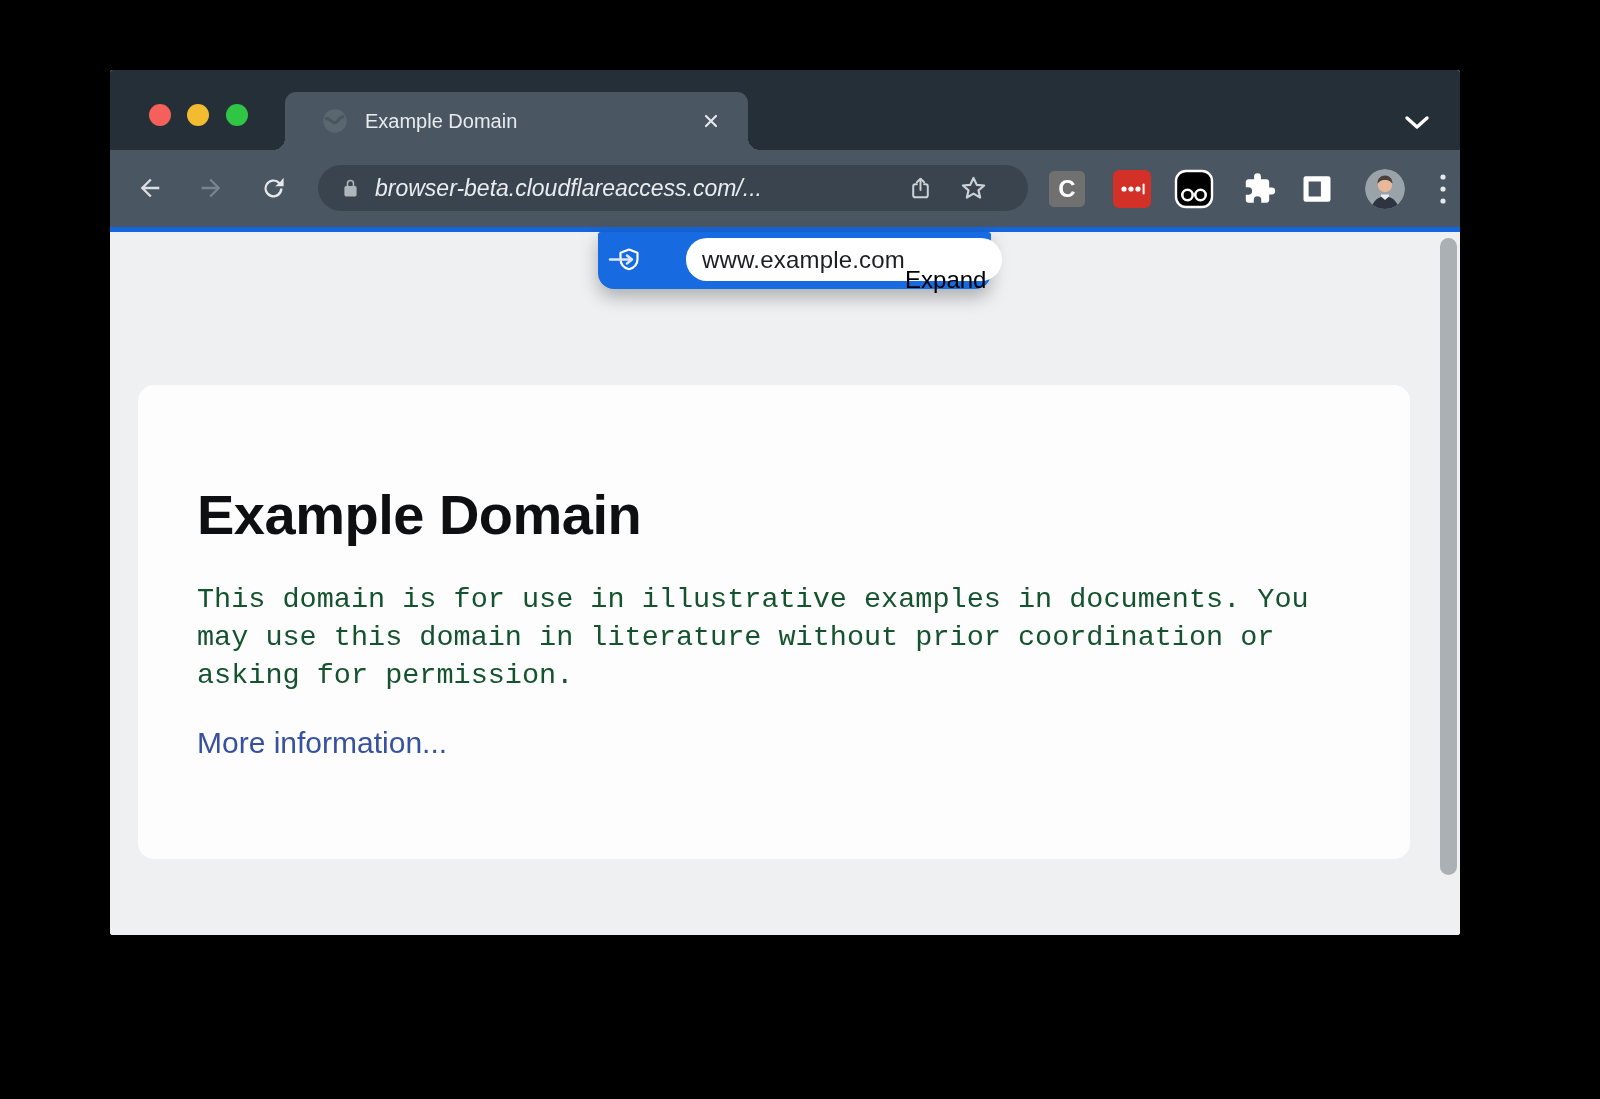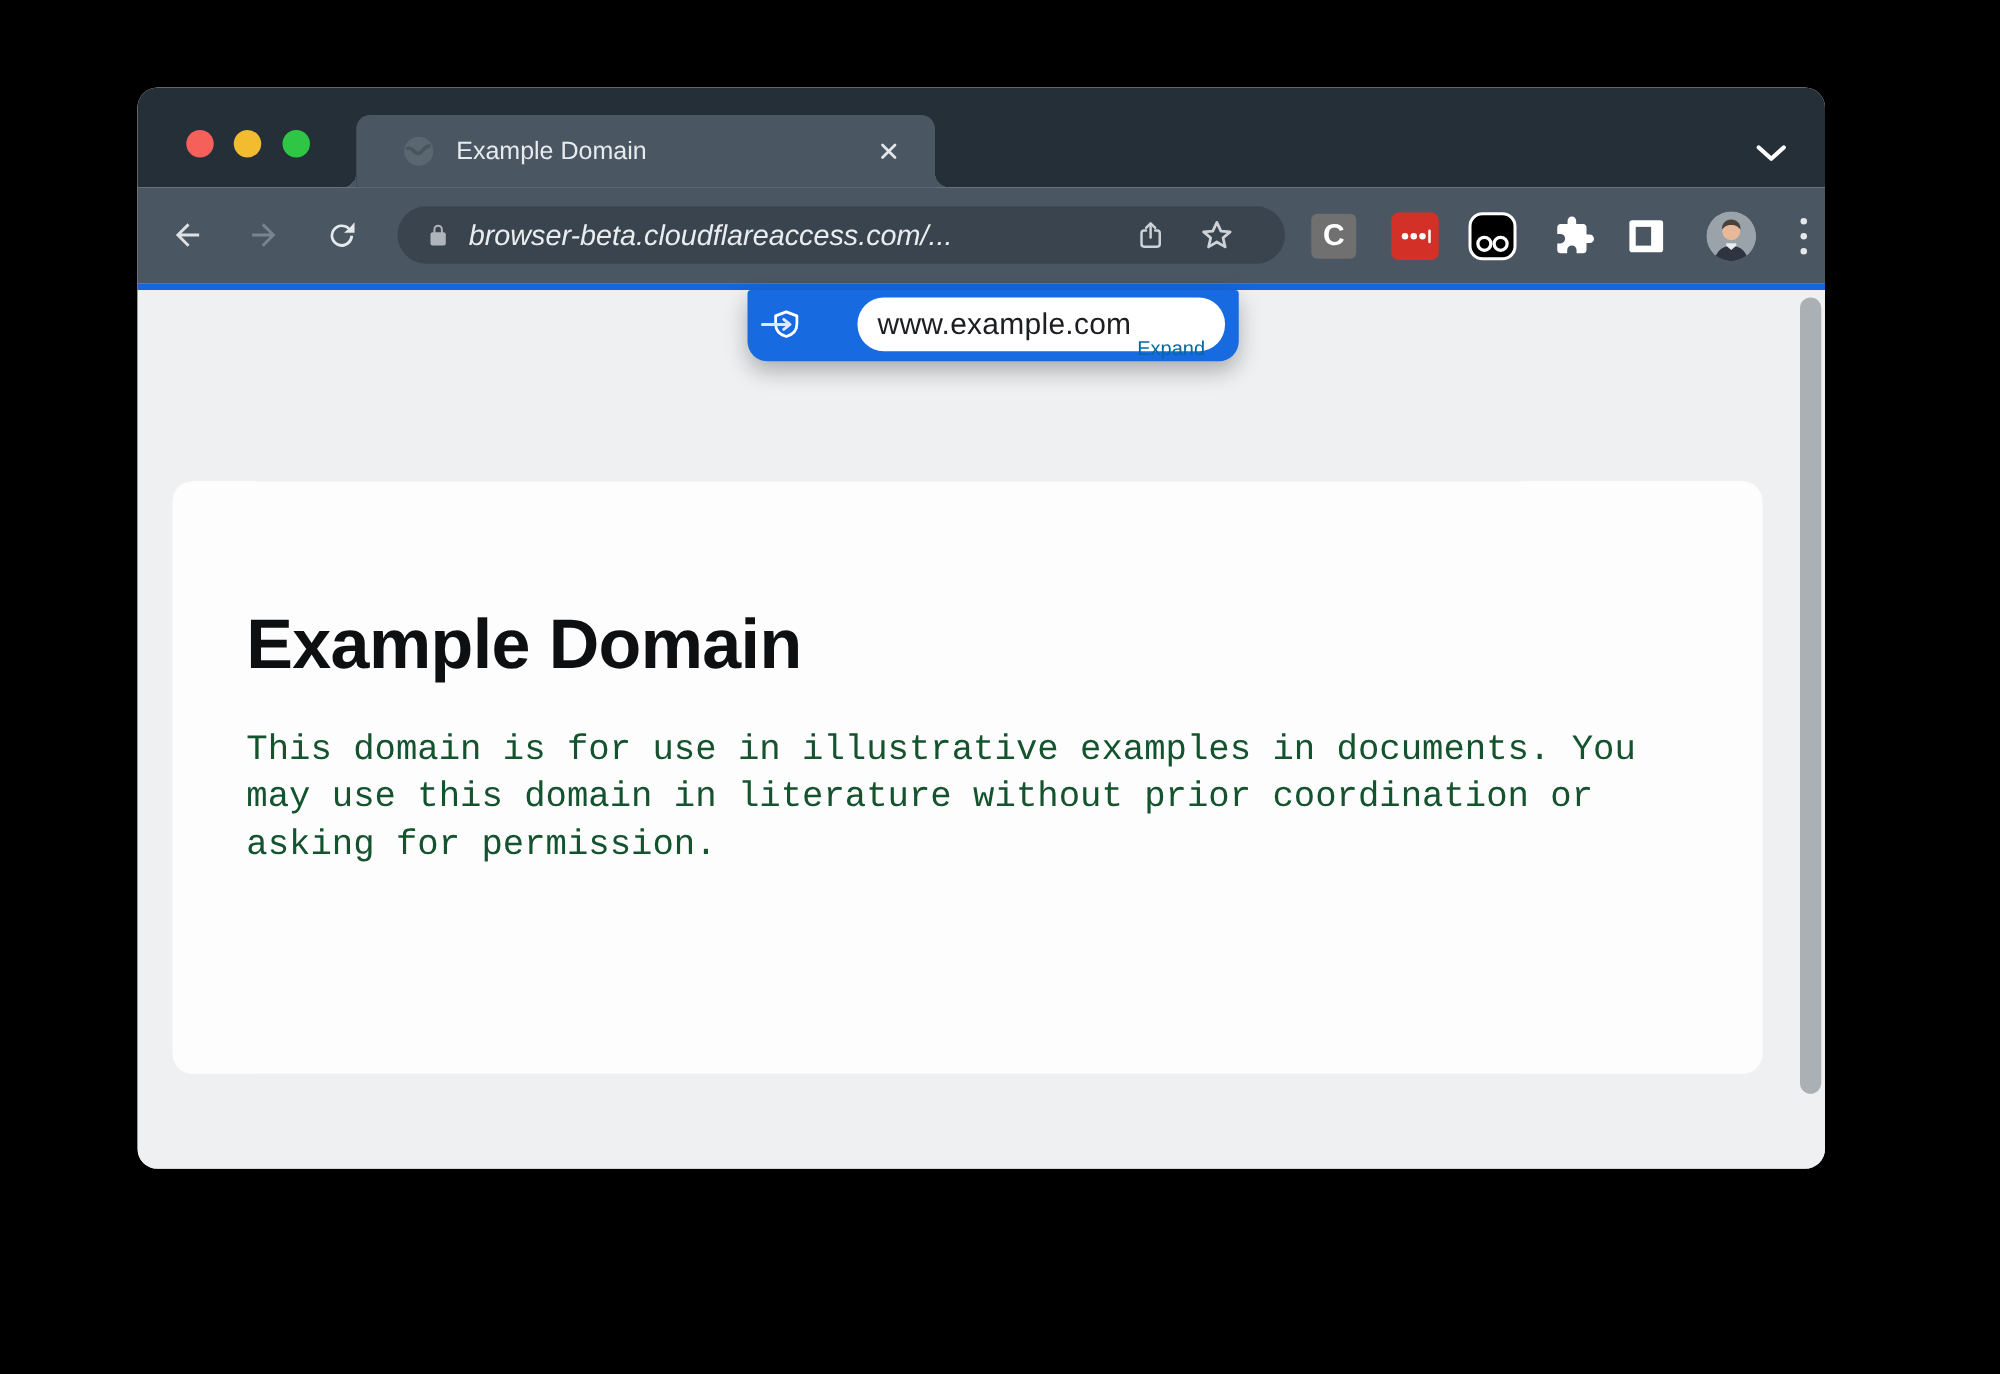--- a/index.html
+++ b/index.html
@@ -1,20 +1,20 @@
 <!DOCTYPE html>
 <html><head>
 <meta charset="utf-8">
 <style>
   * { margin:0; padding:0; box-sizing:border-box; }
   html,body { width:1600px; height:1099px; background:#000; overflow:hidden;
               font-family:"Liberation Sans", sans-serif; }
 
   .window { position:absolute; left:110px; top:70px; width:1350px; height:865px;
-            border-radius:16px; overflow:hidden; background:#eef0f2; }
+            border-radius:3px; overflow:hidden; background:#eef0f2; }
 
   
   .tabstrip { position:relative; height:80px; background:#252f38; }
   .traffic { position:absolute; top:34px; width:22px; height:22px; border-radius:50%; }
   .t-close { left:39px;  background:#f6605a; }
   .t-min   { left:77px;  background:#f3bb2f; }
   .t-zoom  { left:116px; background:#2fc645; }
 
   .tab { position:absolute; left:175px; top:22px; width:463px; height:58px;
          background:#4a5661; border-radius:11px 11px 0 0; display:flex; align-items:center; }
@@ -59,21 +59,21 @@
   
   .content { position:relative; height:703px; background:#eef0f2; }
 
   .iso-pill { position:absolute; left:488px; top:0; width:393px; height:57px;
               background:#176ae0; border-radius:3px 3px 16px 16px;
               box-shadow:0 8px 18px rgba(0,0,0,.28); display:flex; align-items:center;gap:34px; }
   .iso-shield { width:54px; display:flex; align-items:center; justify-content:center; flex:none; }
   .iso-inner { flex:1; margin:6px 11px 8px 0; height:43px; background:#fff; border-radius:21px;
                display:flex; align-items:center; padding:0 16px; }
   .iso-domain { color:#1c1e21; font-size:24px; letter-spacing:.2px; }
-  .iso-expand { margin-left:auto; color:#0369a1; font-size:16px;margin-top:40px; }
+  .iso-expand { margin-left:auto; color:#000000; font-size:24px;margin-top:40px; }
 
   .card { position:absolute; left:28px; top:153px; width:1272px; height:474px;
           background:#fdfdfe; border-radius:16px; }
   .card h1 { margin:97px 0 0 59px; font-size:56px; font-weight:700; color:#0d0f11;
              letter-spacing:-.5px; }
   .card p  { margin:34px 0 0 59px; width:1148px; font-size:28.5px; line-height:38px; color:#14532d;font-family:Liberation Mono, monospace; }
   .card a  { display:inline-block; margin:31px 0 0 59px; font-size:30px; color:#36519e;
              text-decoration:none; }
 
   .scroll-thumb { position:absolute; right:3px; top:6px; width:17px; height:637px;
@@ -220,18 +220,19 @@
       </span>
       <span class="iso-inner">
         <span class="iso-domain">www.example.com</span>
         <span class="iso-expand">Expand</span>
       </span>
     </div>
 
     <div class="card">
       <h1>Example Domain</h1>
       <p>This domain is for use in illustrative examples in documents. You may use this domain in literature without prior coordination or asking for permission.</p>
+      <a href="#">More information...</a>
     </div>
 
     <div class="scroll-thumb"></div>
   </div>
 
 </div>
 
 </body></html>

